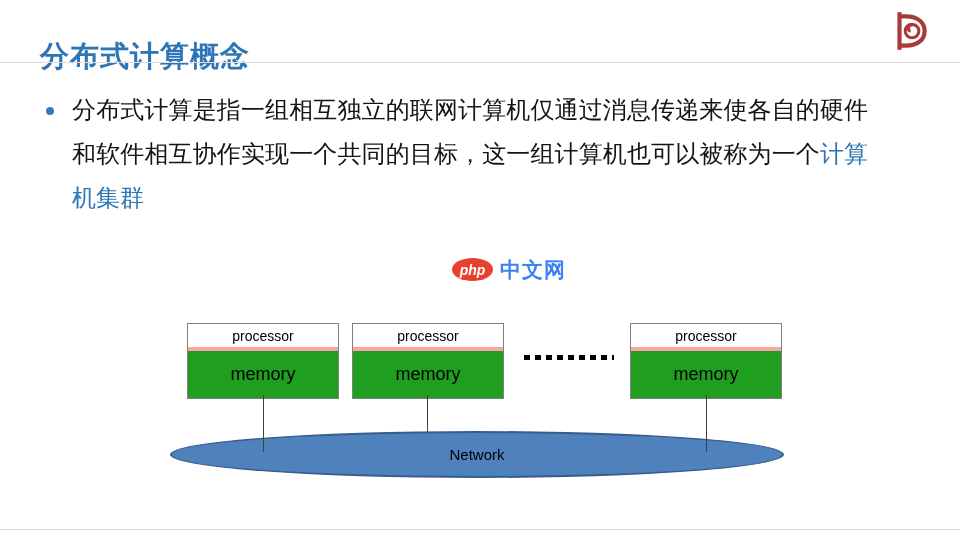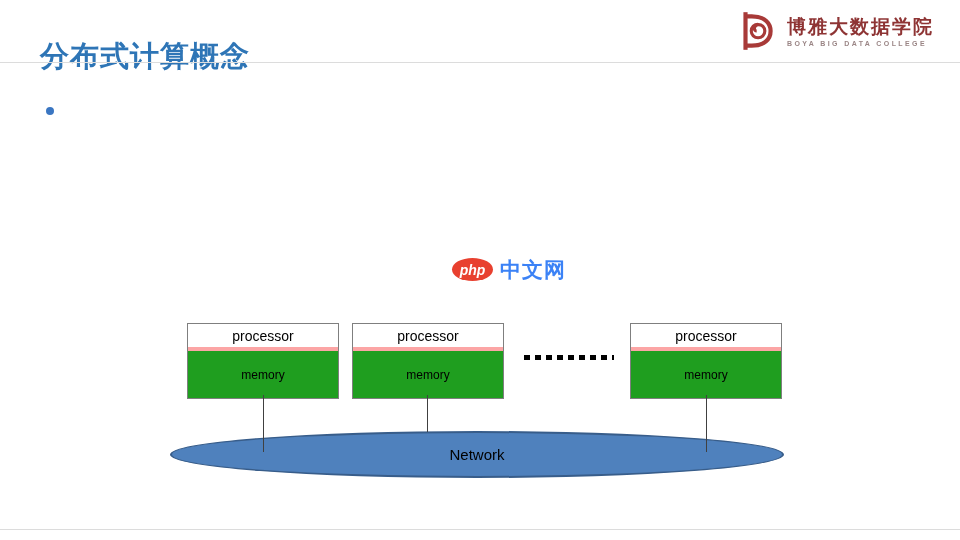--- a/index.html
+++ b/index.html
@@ -29,21 +29,21 @@
              font-weight:700;font-style:italic;font-size:14px;display:flex;align-items:center;
              justify-content:center;line-height:1;}
   .php-text{font-size:21px;font-weight:700;color:#3b82f6;letter-spacing:1px;white-space:nowrap;}
 
   
   .node{position:absolute;top:323px;width:152px;border:1px solid #7F7F7F;background:#fff;box-sizing:border-box;}
   .node-1{left:187px;} .node-2{left:352px;} .node-3{left:630px;}
   .proc{height:23px;border-bottom:4px solid #fca5a5;background:#ffffff;display:flex;
         align-items:center;justify-content:center;font-size:14px;color:#000;}
   .mem{height:47px;background:#1F9E1F;display:flex;align-items:center;justify-content:center;
-       font-size:12px;color:#000;}
+       font-size:18px;color:#000;}
   .dots{position:absolute;left:524px;top:355px;width:90px;height:5px;
         background:repeating-linear-gradient(90deg,#000 0 6px,transparent 6px 11px);}
   .conn{position:absolute;width:1px;background:#404040;}
   .conn-1{left:263px;top:395px;height:57px;}
   .conn-2{left:427px;top:395px;height:37px;}
   .conn-3{left:706px;top:395px;height:57px;}
   .ellipse{position:absolute;left:170px;top:431px;width:614px;height:47px;background:#4F81BD;
            border:2px solid #385D8A;border-radius:50%;box-sizing:border-box;display:flex;
            align-items:center;justify-content:center;text-align:center;}
   .net-label{font-size:15px;color:#000;}
@@ -54,29 +54,26 @@
 <div class="slide">
 
   <div class="title">分布式计算概念</div>
 
   <div class="logo">
     <svg width="46" height="46" viewBox="0 0 44 44">
       <path d="M11 4 L11 40" stroke="#A83A38" stroke-width="4" fill="none"></path>
       <path d="M11 8 H17 C30 8 35 15 35 22 C35 30 29 36 17 36 H11" stroke="#A83A38" stroke-width="4" fill="none"></path>
       <path d="M23 15.5 a6.5 6.5 0 1 0 6.5 6.5 c0 -3.6 -2.8 -6.1 -6.1 -6.1 a3.9 3.9 0 0 0 -3.9 3.9 a2.2 2.2 0 0 0 2.2 2.2" stroke="#A83A38" stroke-width="3" fill="none"></path>
     </svg>
-    <div class="logo-text">
-      <div class="logo-cn">博雅大数据学院</div>
-      <div class="logo-en">BOYA BIG DATA COLLEGE</div>
-    </div>
   </div>
 
   <div class="hr hr-top"></div>
 
   <div class="bullet-dot"></div>
+  <div class="para"><span>分布式计算是指一组相互独立的联网计算机仅通过消息传递来使各自的硬件和软件相互协作实现一个共同的目标，这一组计算机也可以被称为一个</span><span class="hl">计算机集群</span></div>
 
   <div class="php-logo">
     <span class="php-badge">php</span>
     <span class="php-text">中文网</span>
   </div>
 
   <div class="node node-1">
     <div class="proc">processor</div>
     <div class="mem">memory</div>
   </div>

